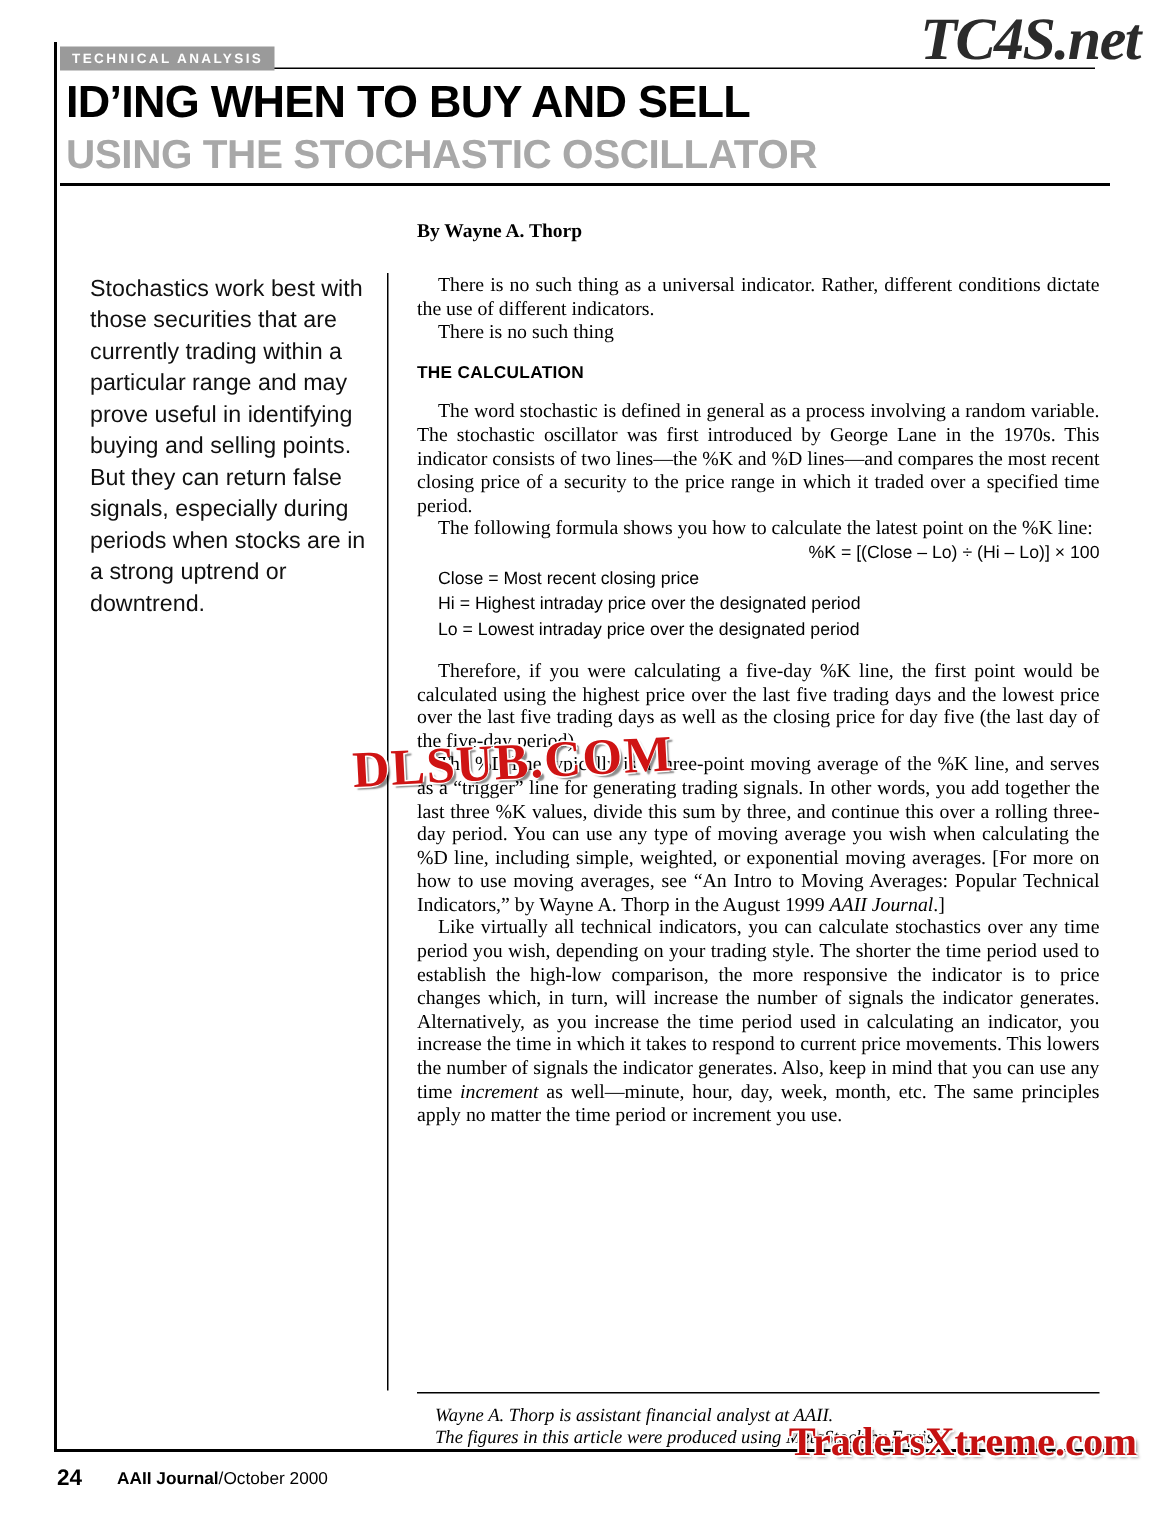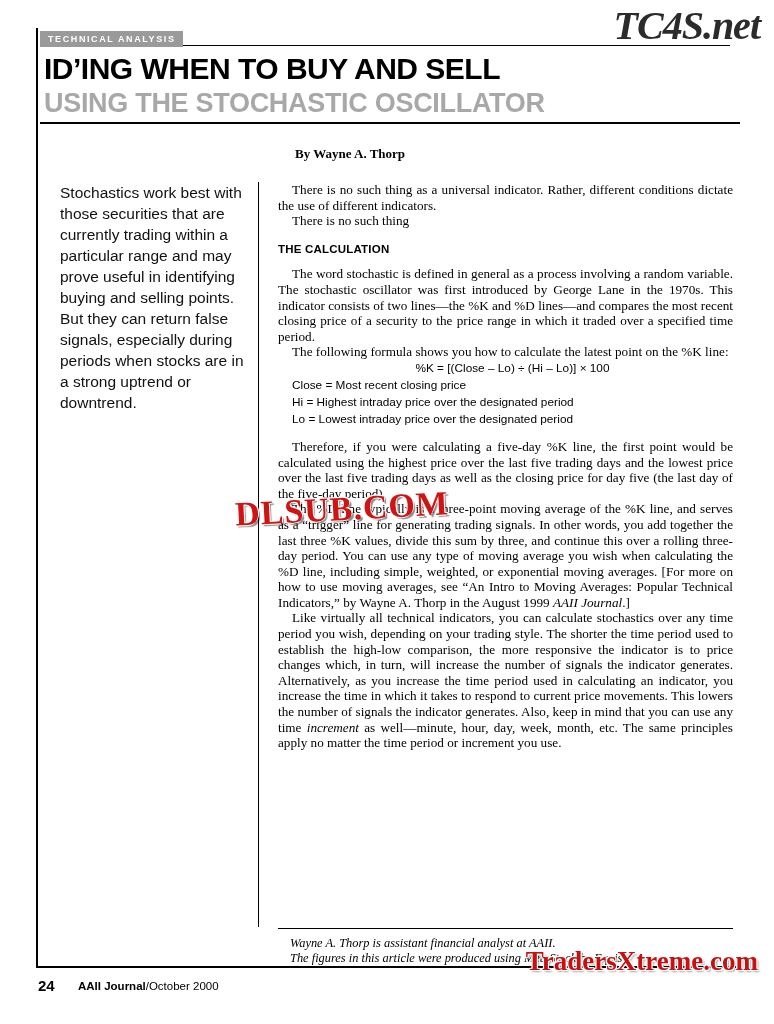--- a/index.html
+++ b/index.html
@@ -138,21 +138,20 @@
   }
 
   
   .byline {
     position: absolute;
     left: 278px;
     top: 146px;
     font-family: "Liberation Serif", serif;
     font-size: 13px;
     font-weight: bold;
-    margin-left: 17px;
   }
 
   
   .pullquote {
     position: absolute;
     left: 60px;
     top: 182px;
     width: 190px;
     font-family: "Liberation Sans", sans-serif;
     font-size: 15.5px;
@@ -192,21 +191,21 @@
     letter-spacing: 0.2px;
     margin: 13px 0 9px 0;
     text-indent: 0;
     text-align: left;
   }
   .formula {
     font-family: "Liberation Sans", sans-serif;
     font-size: 11.8px;
     line-height: 17px;
     text-indent: 0;
-    text-align: center;
+    text-align: right;
     margin: 11px 0 0 0;
   }
   .formula-legend {
     font-family: Liberation Sans, sans-serif;
     font-size: 11.8px;
     line-height: 17px;
     text-indent: 0;
     text-align: left;
     margin: 8px 0 0 0;
   }

